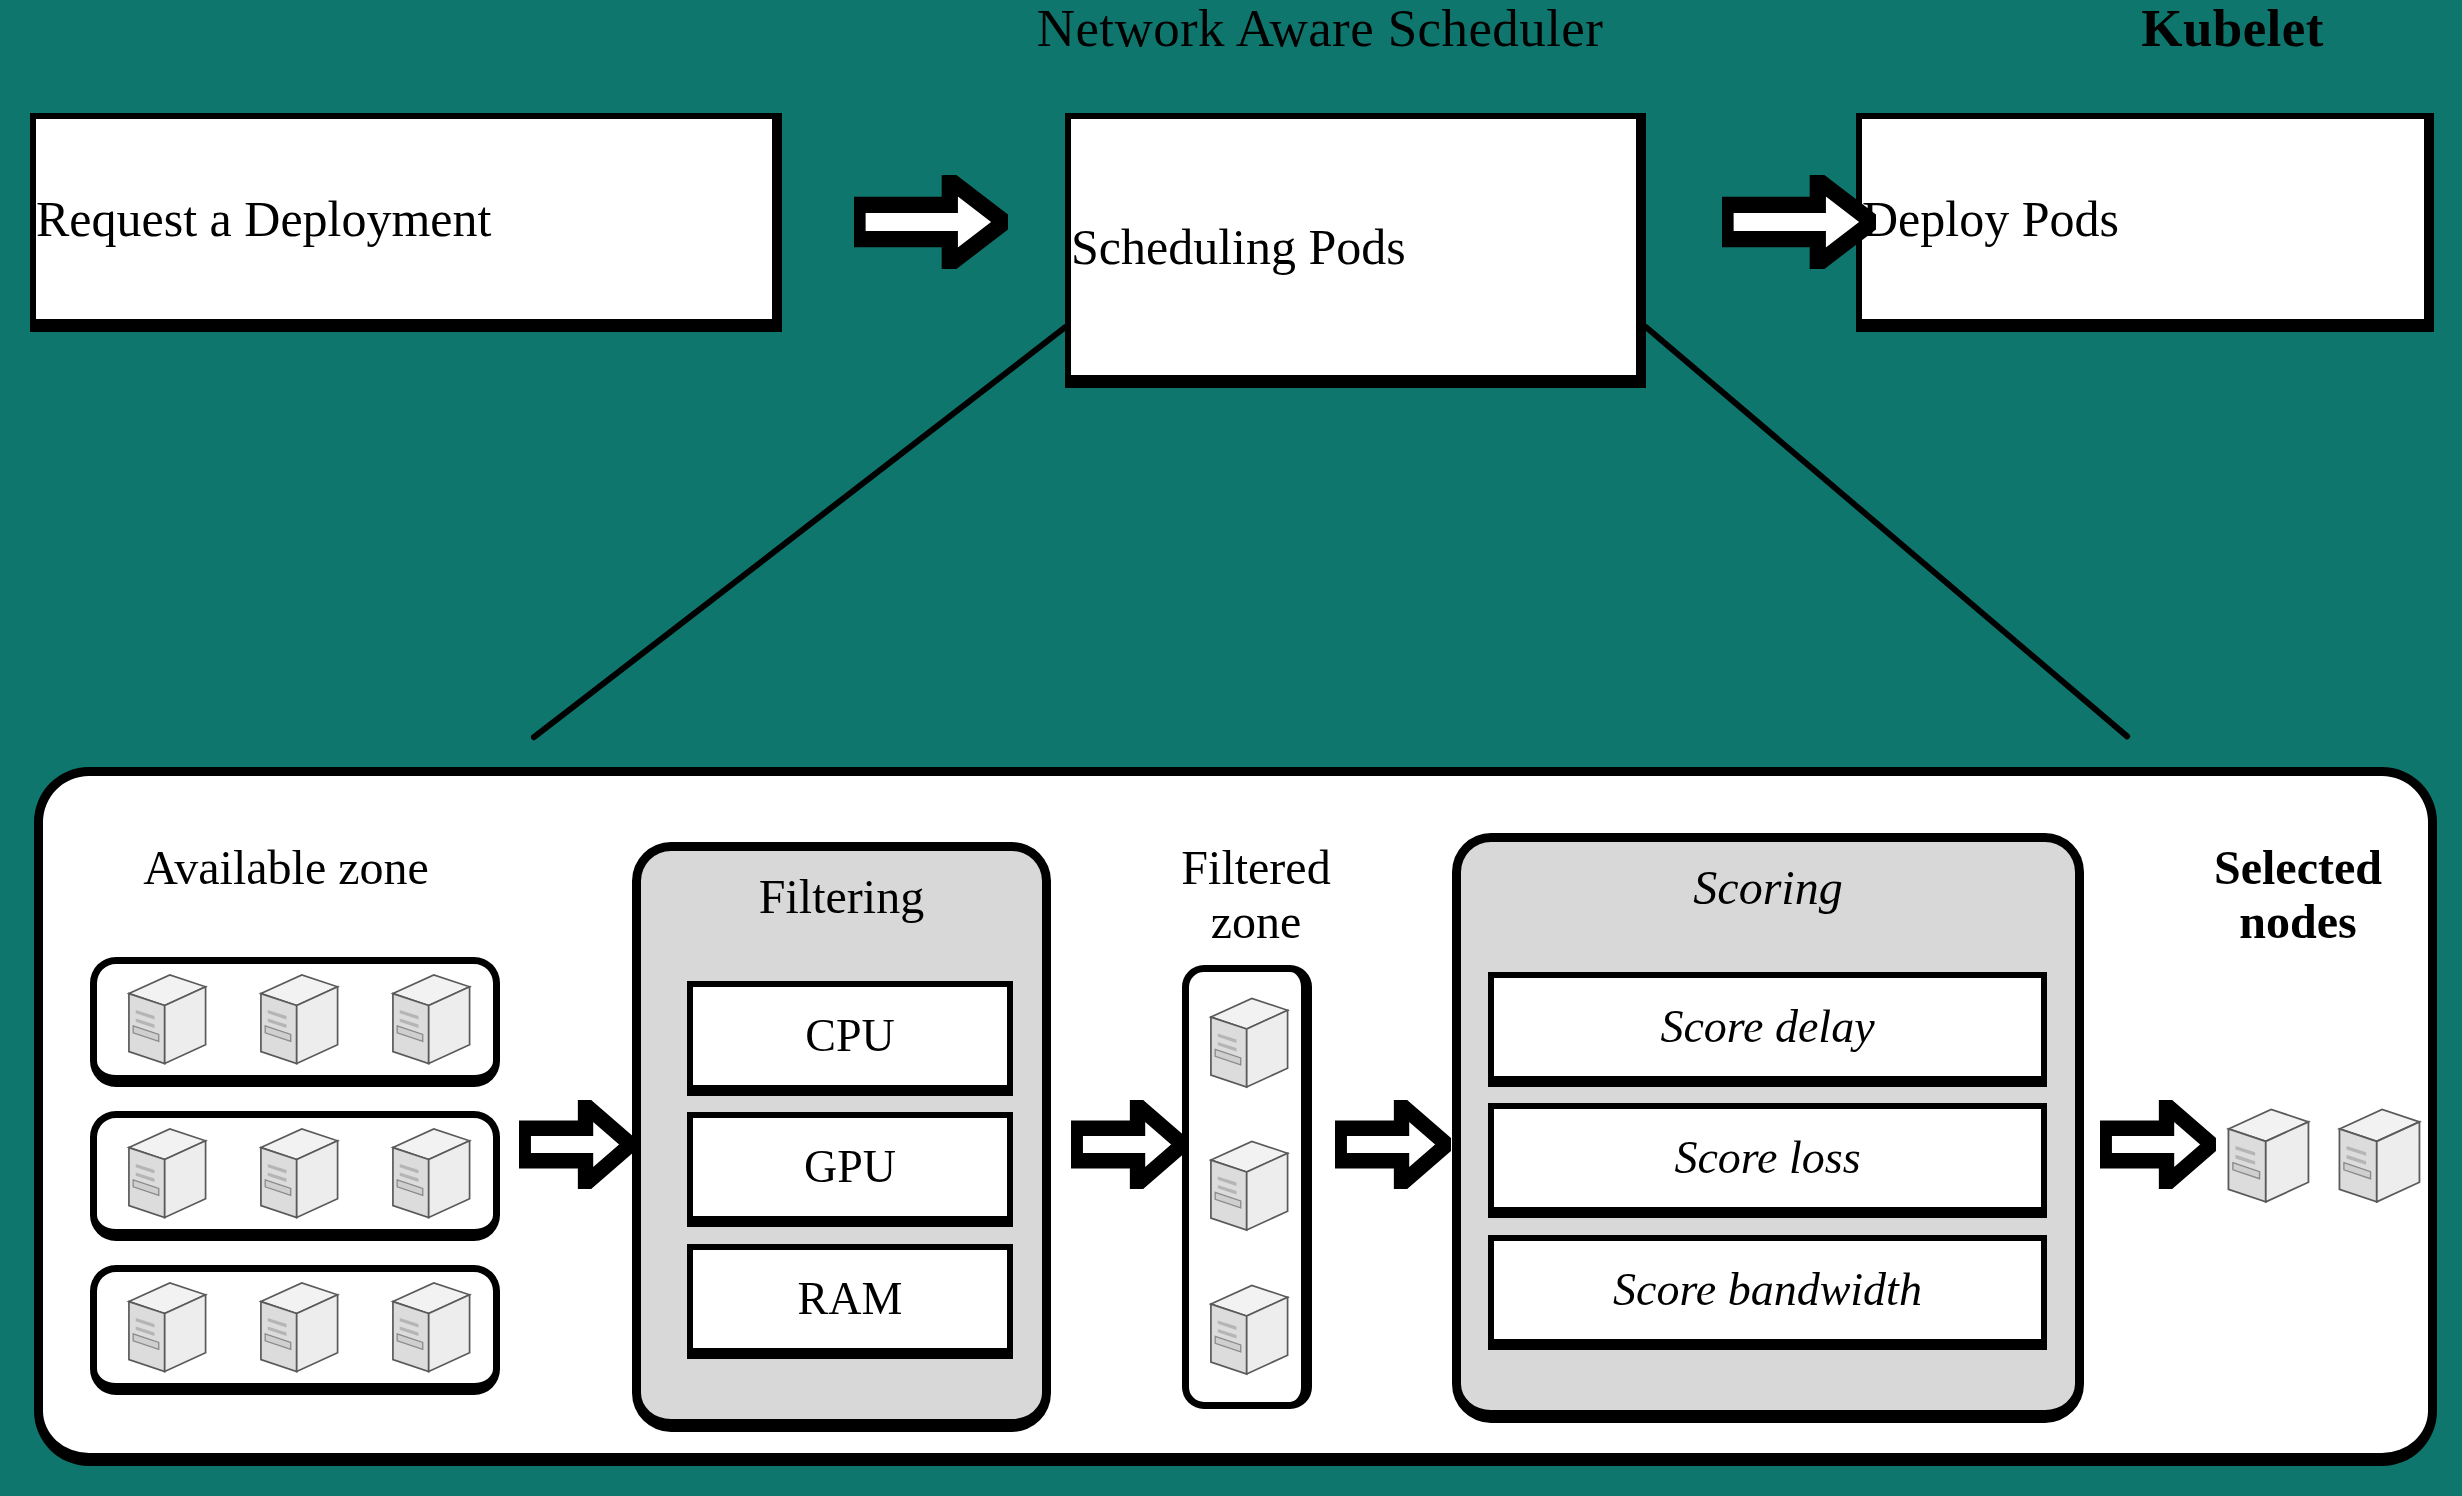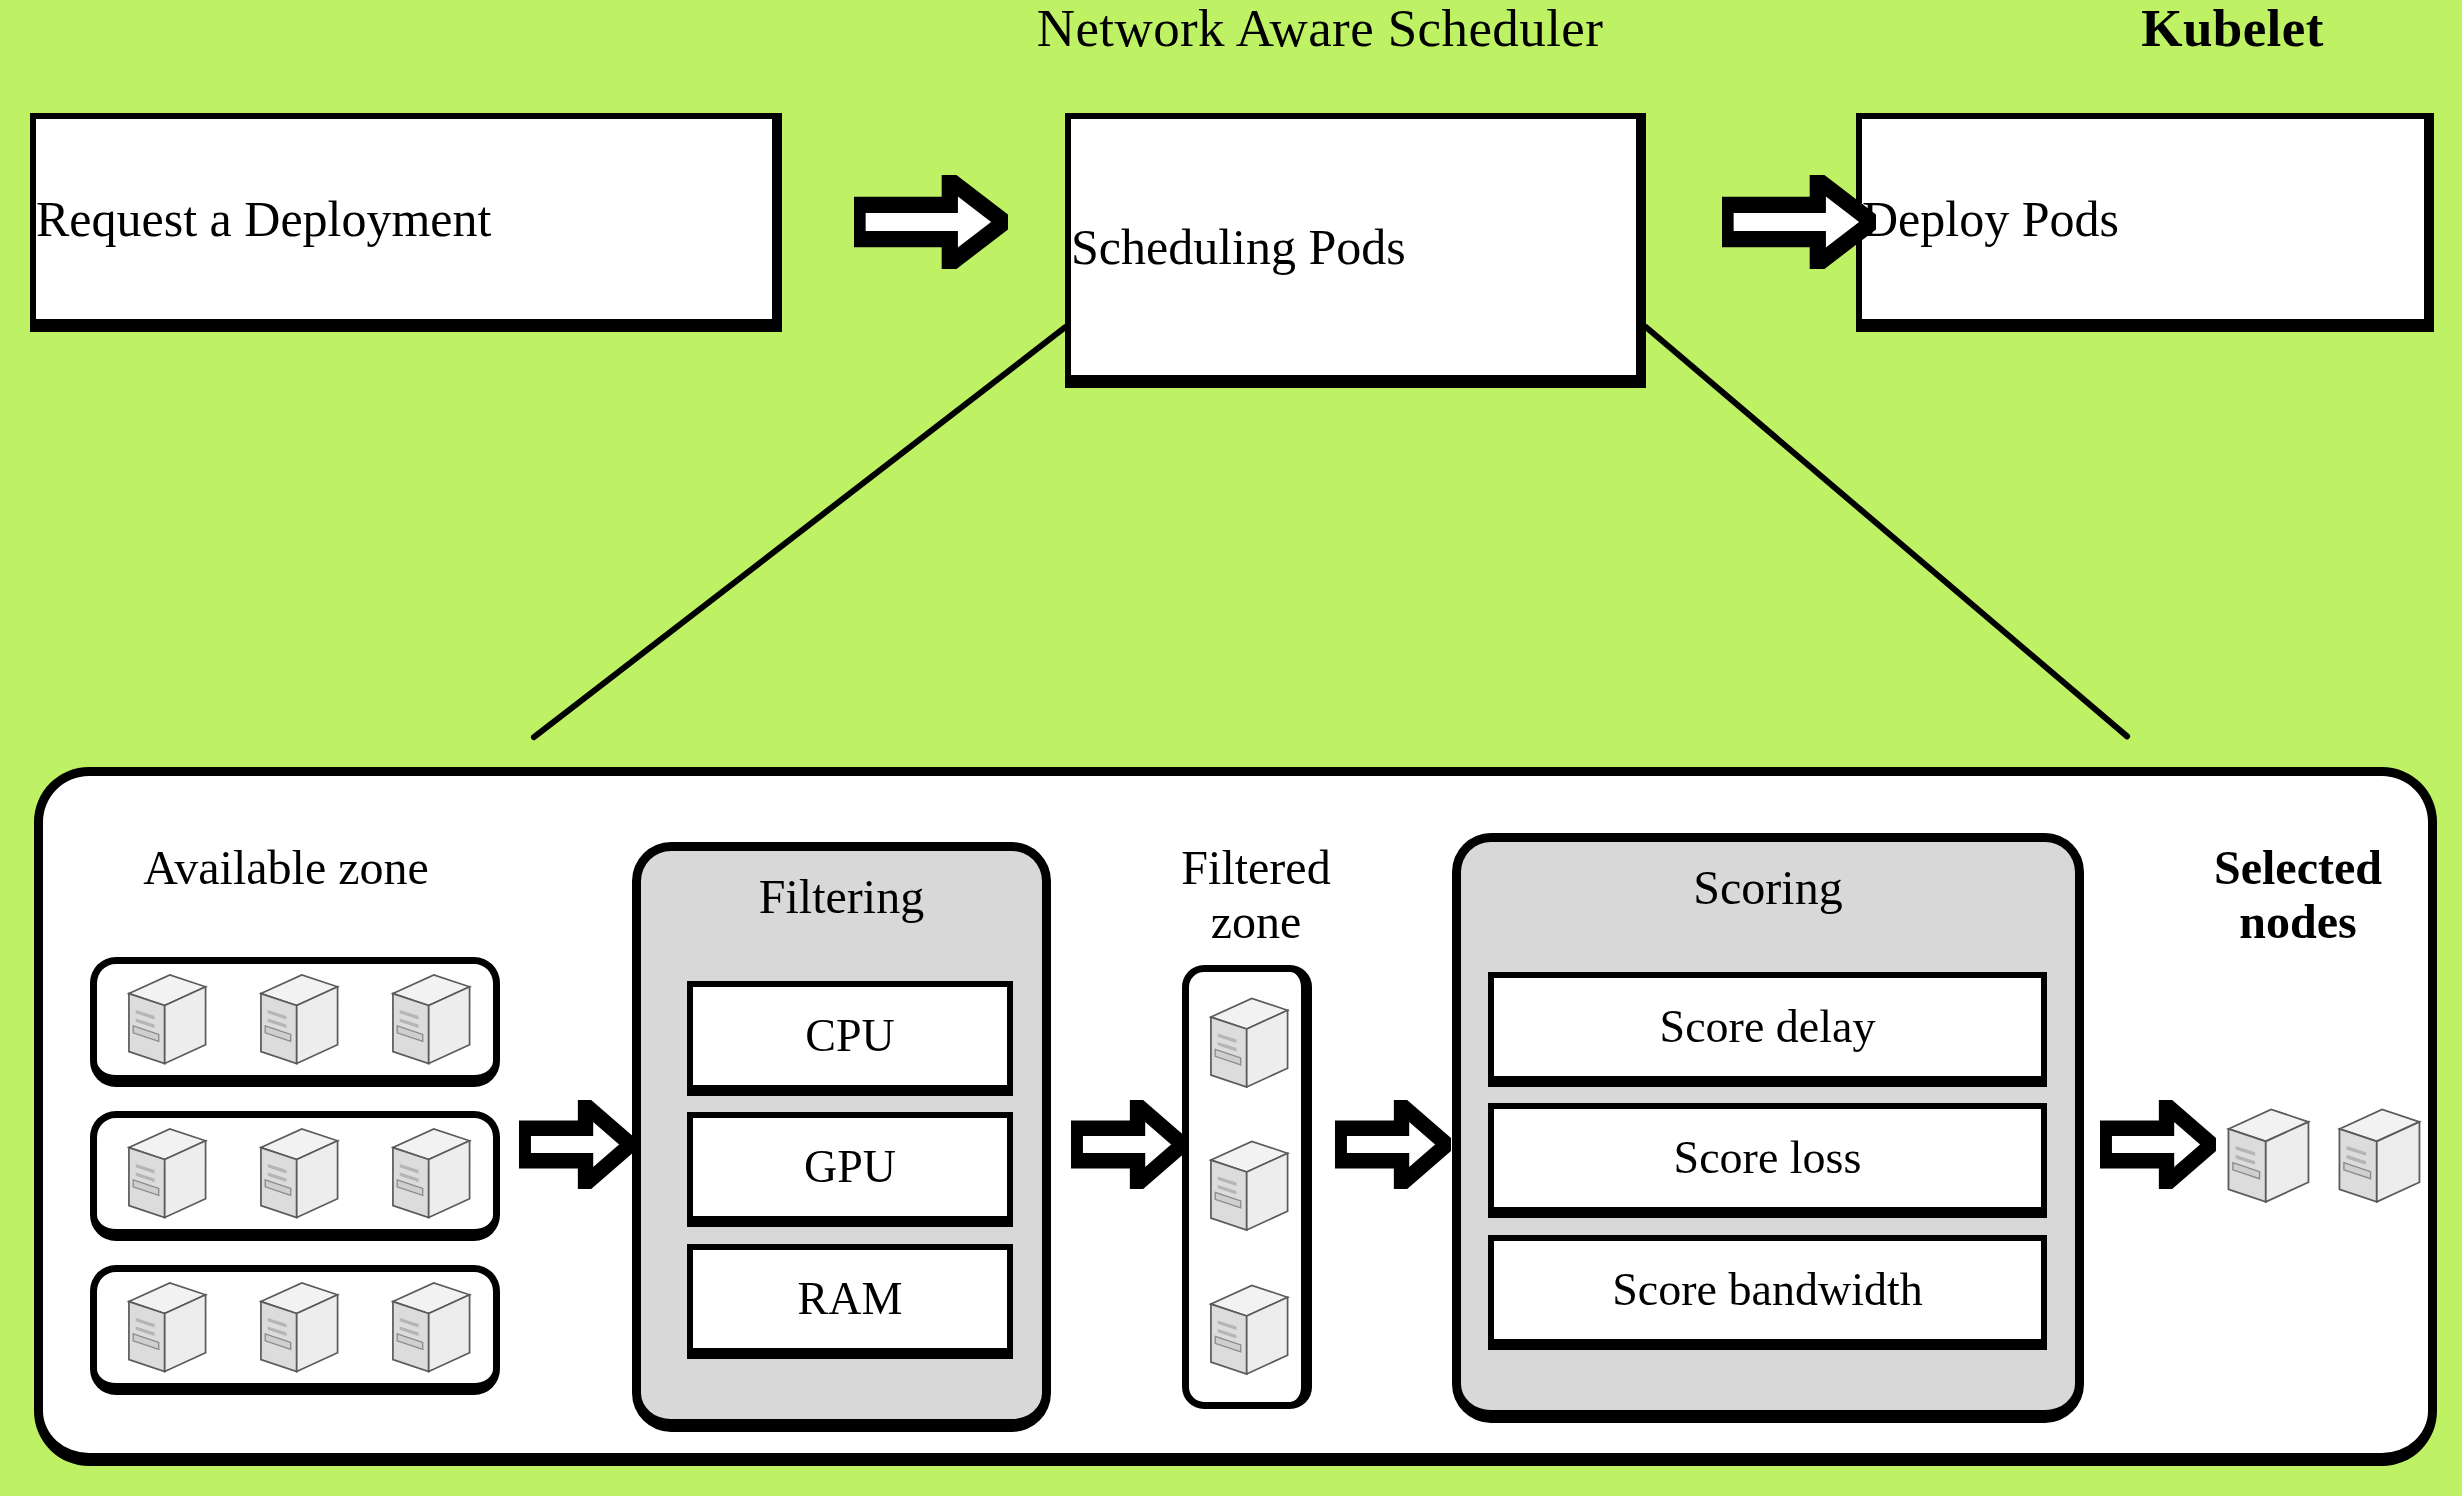--- a/index.html
+++ b/index.html
@@ -9,21 +9,21 @@
     background: #ffffff;
   }
   body {
     font-family: "Liberation Serif", "DejaVu Serif", serif;
     color: #000000;
   }
   #canvas {
     position: relative;
     width: 2462px;
     height: 1496px;
-    background: #bef264;
+    background: #0f766e;
     overflow: hidden;
   }
 
   
   .abs { position: absolute; box-sizing: border-box; }
 
   
   .toplabel {
     font-size: 53px;
     line-height: 1;
@@ -367,21 +367,21 @@
       </svg>
     </span>
   </div>
 
   <div class="abs" style="left:1335px; top:1100px; width:116px; height:89px;">
     <svg class="blockarrow" width="116" height="89" viewBox="0 0 136 104">
       <polygon points="5,33 78,33 78,6 131,52 78,98 78,71 5,71" fill="#ffffff" stroke="#000000" stroke-width="18" stroke-linejoin="miter"></polygon>
     </svg>
   </div>
 
-  <div class="abs stagepanel" style="left:1452px; top:833px; width:632px; height:590px;">
+  <div class="abs stagepanel" style="left:1452px; top:833px; width:632px; height:590px;font-style:italic;">
     <div class="stagetitle" style="margin-top:22px;">Scoring</div>
 
     <div class="stageitem" style="position:absolute; left:27px; top:130px; width:547px; height:98px;">
       <span>Score delay</span>
     </div>
 
     <div class="stageitem" style="position:absolute; left:27px; top:261px; width:547px; height:98px;">
       <span>Score loss</span>
     </div>
 

